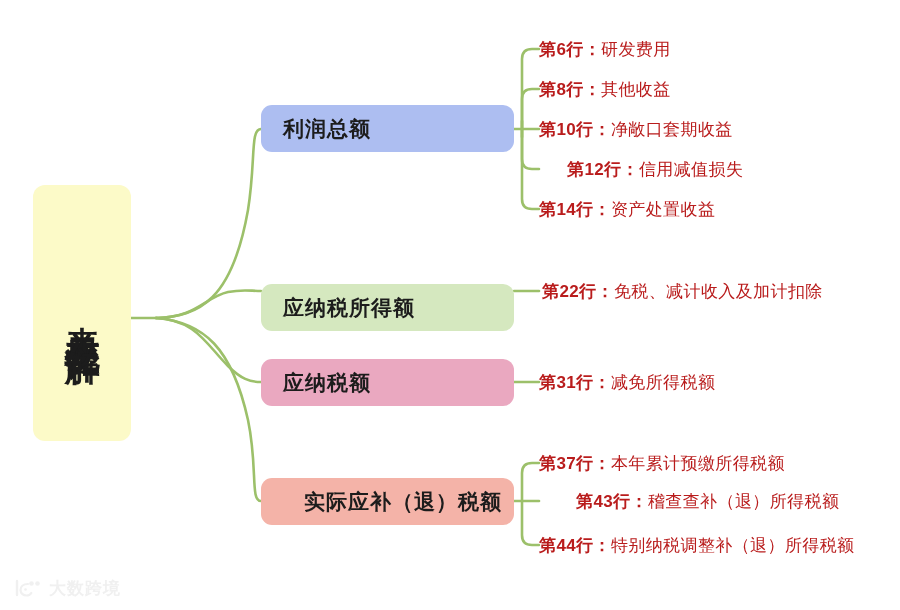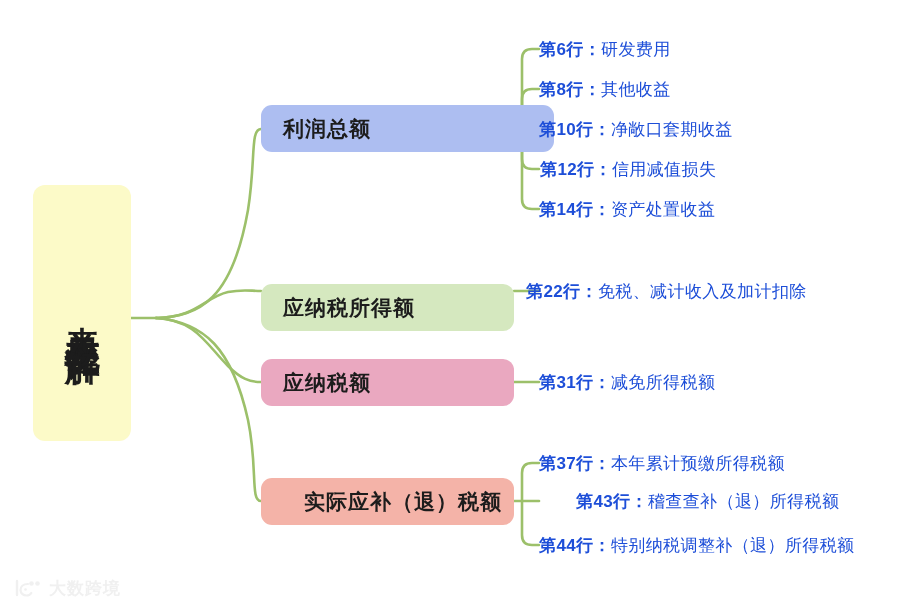--- a/index.html
+++ b/index.html
@@ -59,31 +59,31 @@
     padding-left: 22px;
   }
   .branch-label {
     font-size: 21px;
     font-weight: 700;
     color: #1c1c1c;
     letter-spacing: 1px;
     white-space: nowrap;
   }
 
-  .branch-profit  { left: 261px; top: 105px; width: 293px; background: #adbef1; }
+  .branch-profit  { left: 261px; top: 105px; width: 253px; background: #adbef1; }
   .branch-taxable { left: 261px; top: 284px; width: 253px; background: #d5e8bf; }
   .branch-payable { left: 261px; top: 359px; width: 253px; background: #eaa8c0; }
   .branch-actual  { left: 261px; top: 478px; width: 253px; background: #f4b3a8; padding-left: 43px; }
 
   
   .leaf {
     position: absolute;
     white-space: nowrap;
     font-size: 17px;
-    color: #1d4ed8;
+    color: #b91c1c;
     letter-spacing: 0.4px;
     line-height: 1;
     transform: translateY(-50%);
   }
   .leaf .leaf-row  { font-weight: 700; }
   .leaf .leaf-text { font-weight: 400; }
 
   
   .watermark {
     position: absolute;
@@ -153,31 +153,31 @@
 
   <div class="leaf" style="left:539px; top:49px;">
     <span class="leaf-row">第6行：</span><span class="leaf-text">研发费用</span>
   </div>
   <div class="leaf" style="left:539px; top:89px;">
     <span class="leaf-row">第8行：</span><span class="leaf-text">其他收益</span>
   </div>
   <div class="leaf" style="left:539px; top:129px;">
     <span class="leaf-row">第10行：</span><span class="leaf-text">净敞口套期收益</span>
   </div>
-  <div class="leaf" style="left:540px; top:169px;">
+  <div class="leaf" style="left:567px; top:169px;">
     <span class="leaf-row">第12行：</span><span class="leaf-text">信用减值损失</span>
   </div>
   <div class="leaf" style="left:539px; top:209px;">
     <span class="leaf-row">第14行：</span><span class="leaf-text">资产处置收益</span>
   </div>
 
   <div class="branch-node branch-taxable">
     <span class="branch-label">应纳税所得额</span>
   </div>
-  <div class="leaf" style="left:526px; top:291px;">
+  <div class="leaf" style="left:542px; top:291px;">
     <span class="leaf-row">第22行：</span><span class="leaf-text">免税、减计收入及加计扣除</span>
   </div>
 
   <div class="branch-node branch-payable">
     <span class="branch-label">应纳税额</span>
   </div>
   <div class="leaf" style="left:539px; top:382px;">
     <span class="leaf-row">第31行：</span><span class="leaf-text">减免所得税额</span>
   </div>
 

